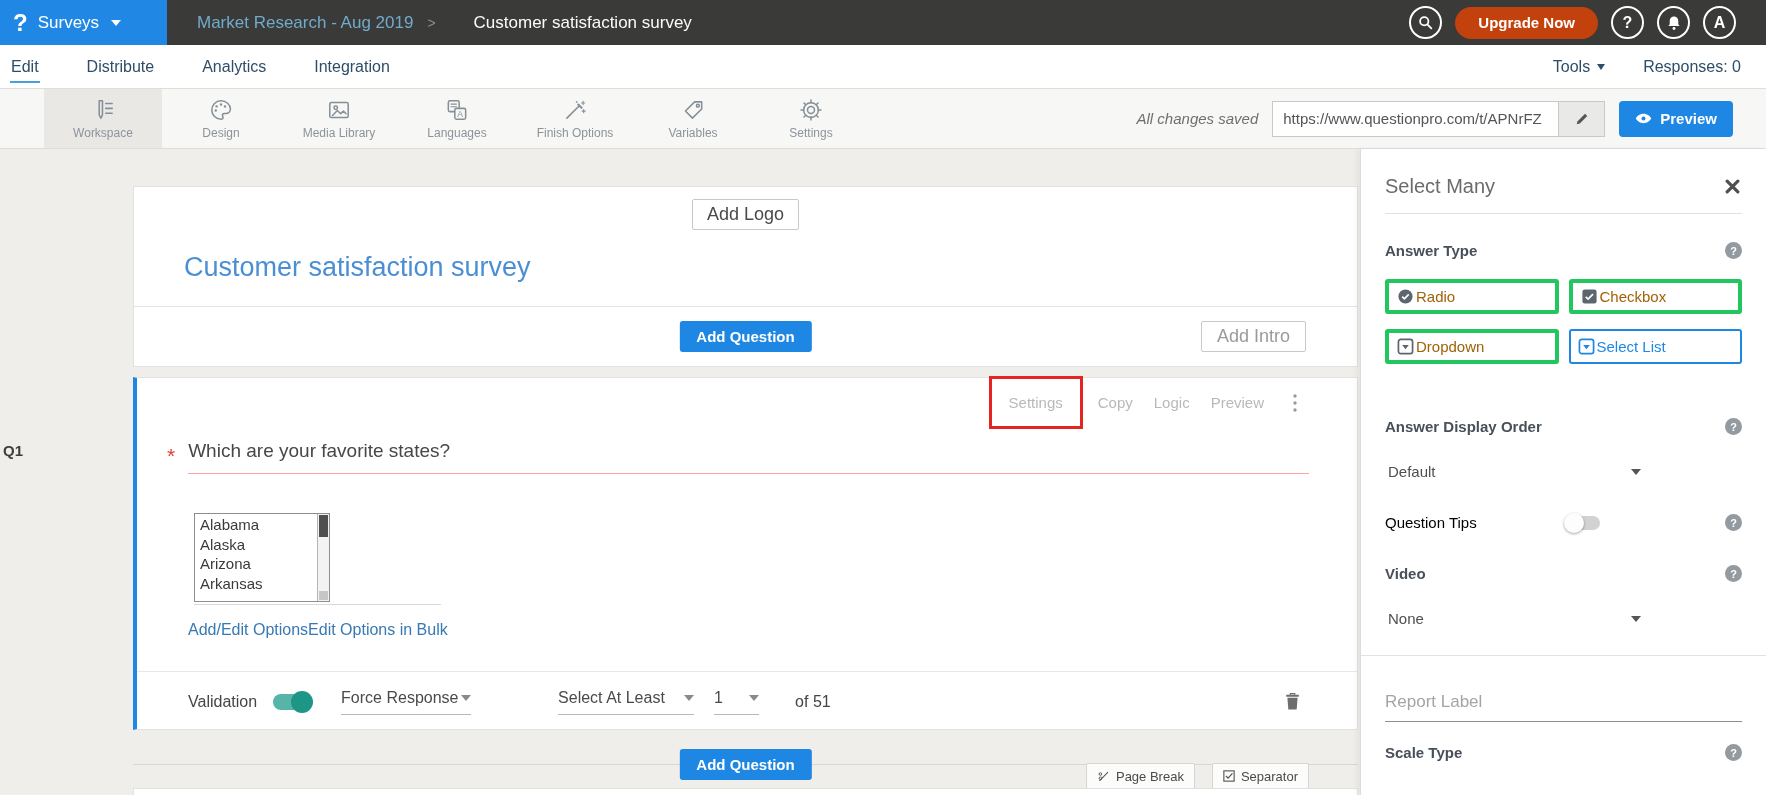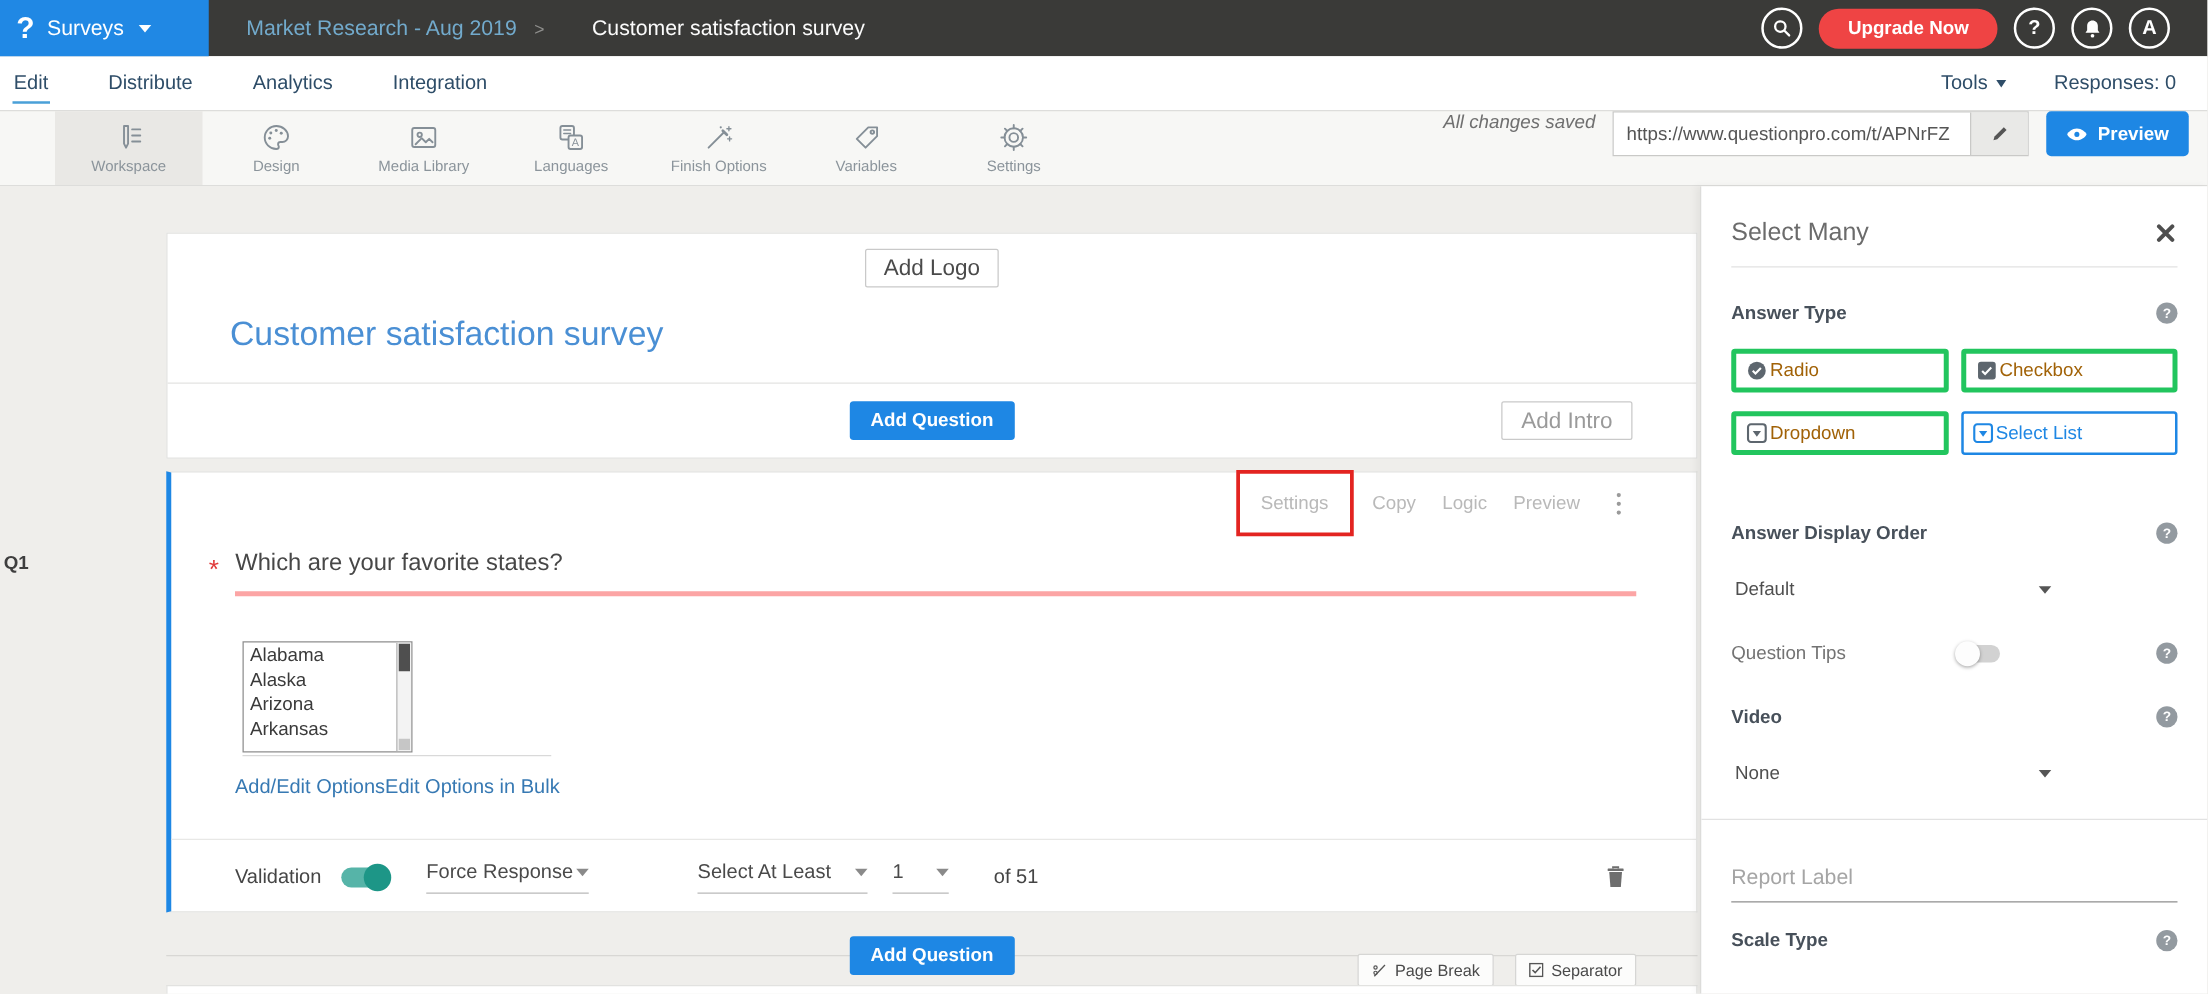--- a/index.html
+++ b/index.html
@@ -16,37 +16,37 @@
   .brand{width:167px;height:100%;background:#2088e4;display:flex;align-items:center;padding-left:13px;box-sizing:border-box;gap:10px;cursor:pointer;}
   .logo{font-size:24px;font-weight:bold;line-height:1;}
   .brand-label{font-size:17px;}
   .brand .caret{margin-left:2px;border-top-width:6px;border-left-width:5px;border-right-width:5px;}
   .crumbs{display:flex;align-items:center;margin-left:30px;font-size:17px;}
   .crumb-folder{color:#72aacc;cursor:pointer;text-decoration:none;}
   .crumb-sep{color:#8f8f8d;font-size:14px;margin:0 14px;}
   .crumb-current{color:#fbfbfb;margin-left:24px;}
   .topbar-right{margin-left:auto;display:flex;align-items:center;gap:13px;padding-right:30px;}
   .circle-btn{width:33px;height:33px;border-radius:50%;border:2px solid #fff;background:transparent;color:#fff;display:flex;align-items:center;justify-content:center;font-size:16px;font-weight:bold;padding:0;box-sizing:border-box;}
-  .upgrade-btn{height:32px;padding:0 23px;border:none;border-radius:16px;background:#ef4444;color:#fff;font-size:15px;font-weight:bold;}
+  .upgrade-btn{height:32px;padding:0 23px;border:none;border-radius:16px;background:#c2410c;color:#fff;font-size:15px;font-weight:bold;}
 
   
   .navrow{height:43px;background:#fff;display:flex;align-items:center;padding:0 25px 0 10px;font-size:16px;color:#2e4d68;}
   .nav-tab{margin-right:46px;position:relative;padding:11px 1px;cursor:pointer;}
   .nav-tab.active::after{content:"";position:absolute;left:0;right:0;bottom:4px;height:2px;background:#4aa0d8;}
   .nav-right{margin-left:auto;display:flex;align-items:center;gap:38px;}
   .tools{display:flex;align-items:center;gap:7px;cursor:pointer;}
   .tools .caret{border-top-width:6px;}
 
   
   .toolbar{height:61px;background:#f7f7f5;border-top:1px solid #dddddb;border-bottom:1px solid #dddddb;display:flex;align-items:stretch;padding-left:4px;box-sizing:border-box;}
   .tool-item{width:118px;display:flex;flex-direction:column;align-items:center;justify-content:center;gap:3px;color:#858f97;cursor:pointer;}
   .tool-item.active{background:#e9e8e5;margin-left:40px;}
   .tool-item svg{width:26px;height:26px;stroke:currentColor;fill:none;stroke-width:1.4;stroke-linecap:round;stroke-linejoin:round;}
   .tool-label{font-size:12px;color:#8b949b;}
-  .toolbar-right{margin-left:auto;display:flex;align-items:flex-start;gap:14px;padding-right:15px;}
+  .toolbar-right{margin-left:auto;display:flex;align-items:center;gap:14px;padding-right:33px;}
   .save-status{font-style:italic;color:#6f6f6f;font-size:15px;}
   .url-wrap{display:flex;height:36px;width:333px;border:1px solid #c9c9c7;background:#fff;box-sizing:border-box;align-items:stretch;}
   .url-input{border:none;flex:1;min-width:0;padding:0 10px;font-size:15px;color:#555;outline:none;background:transparent;}
   .pencil-btn{width:46px;background:#e9e9e7;border:none;border-left:1px solid #c9c9c7;display:flex;align-items:center;justify-content:center;}
   .preview-btn{height:36px;padding:0 16px;background:#1e87e4;color:#fff;border:none;border-radius:4px;font-size:15px;font-weight:bold;display:flex;align-items:center;gap:8px;}
 
   
   .main{position:absolute;top:149px;left:0;width:1360px;bottom:0;background:#efeeeb;}
   .qnum{position:absolute;left:3px;top:293px;font-size:15px;font-weight:bold;color:#3e3e3e;}
   .card{background:#fff;border:1px solid #e2e2e0;box-sizing:border-box;}
@@ -61,21 +61,21 @@
   .addq-center{position:absolute;left:50%;top:14px;transform:translateX(-50%);}
   .add-intro-btn{position:absolute;right:51px;top:14px;height:31px;padding:0 15px;color:#9a9a9a;}
 
   .question-card{position:absolute;left:133px;top:228px;width:1225px;height:353px;border-left:4px solid #1e87e4;}
   .q-actions{position:absolute;top:-2px;right:60px;display:flex;align-items:center;gap:21px;color:#b9b9b9;font-size:15px;}
   .q-action{cursor:pointer;}
   .settings-box{border:3px solid #e32421;padding:15px 17px;background:#fff;margin-right:-6px;}
   .kebab{margin-left:8px;color:#9a9a9a;display:flex;cursor:pointer;}
   .q-text-row{position:absolute;top:62px;left:30px;right:48px;display:flex;gap:13px;align-items:flex-start;}
   .req{color:#e03a3a;font-size:21px;line-height:1;margin-top:5px;}
-  .q-text-wrap{flex:1;border-bottom:4px solid #fca5a5;padding-bottom:11px;font-size:19px;color:#474747;}
+  .q-text-wrap{flex:1;border-bottom:1px solid #fca5a5;padding-bottom:11px;font-size:19px;color:#474747;}
   .listbox{position:absolute;top:135px;left:57px;width:136px;height:89px;border:1px solid #8e8e8e;background:#fff;display:flex;box-sizing:border-box;overflow:hidden;}
   .list-opts{flex:1;padding:1px 0 0 5px;font-size:15px;color:#3a3a3a;line-height:19.5px;}
   .list-opt{white-space:nowrap;cursor:default;}
   .sb{width:11px;border-left:1px solid #b5b5b5;background:#f3f3f3;position:relative;}
   .sb-thumb{position:absolute;top:1px;left:1px;right:1px;height:22px;background:#4f4f4f;}
   .sb-end{position:absolute;bottom:1px;left:1px;right:1px;height:9px;background:#c6c6c6;}
   .list-underline{position:absolute;top:226px;left:57px;width:247px;border-top:1px solid #d9d9d9;}
   .options-links{position:absolute;top:243px;left:51px;right:50px;display:flex;font-size:16px;}
   .blue-link{color:#3779b3;text-decoration:none;cursor:pointer;}
   .validation-row{position:absolute;top:293px;left:51px;right:56px;height:59px;border-top:1px solid #e8e8e6;margin-left:-51px;padding-left:51px;margin-right:-56px;padding-right:56px;display:flex;align-items:center;font-size:16px;color:#454545;}
@@ -112,21 +112,21 @@
   .help-dot{width:17px;height:17px;border-radius:50%;background:#939aa0;color:#fff;font-size:11px;font-weight:bold;display:flex;align-items:center;justify-content:center;flex:none;cursor:pointer;}
   .row-answer-type{margin-top:28px;}
   .type-grid{margin-top:20px;display:grid;grid-template-columns:1fr 1fr;column-gap:10px;row-gap:15px;}
   .type-btn{height:35px;border:4px solid #22c55e;border-radius:3px;background:#fff;display:flex;align-items:center;padding:0 0 0 8px;gap:2px;font-size:15px;color:#a16207;}
   .type-btn svg{flex:none;}
   .type-btn.selected{border:2px solid #1e87e4;color:#1e87e4;padding-left:7px;}
   .row-ado{margin-top:54px;}
   .dd-line{margin-top:28px;width:253px;display:flex;align-items:center;justify-content:space-between;font-size:15px;color:#4f4f4f;padding-left:3px;cursor:pointer;}
   .dd-line .caret{color:#555;border-top-width:6px;border-left-width:5px;border-right-width:5px;}
   .row-tips{margin-top:34px;justify-content:flex-start;}
-  .tips-label{font-size:15px;color:#737373;width:155px;}
+  .tips-label{font-size:15px;color:#000000;width:155px;}
   .tips-toggle{margin-left:26px;}
   .row-tips .help-dot{margin-left:auto;}
   .row-video{margin-top:34px;}
   .divider-2{margin-top:28px;border-top:1px solid #e2e2e2;margin-left:-24px;margin-right:-24px;}
   .panel-tabs{margin-top:15px;display:flex;gap:26px;font-size:15px;color:#555;margin-left:3px;}
   .ptab{position:relative;padding:2px 6px 13px 6px;cursor:pointer;}
   .ptab.active::after{content:"";position:absolute;left:-3px;right:-3px;bottom:0;height:3px;background:#1e87e4;}
   .report-input{margin-top:34px;width:100%;border:none;border-bottom:1px solid #8f8f8f;background:transparent;font-size:17px;color:#444;padding:2px 0 9px 0;outline:none;box-sizing:border-box;}
   .report-input::placeholder{color:#a5a5a5;}
   .row-scale{margin-top:22px;}

